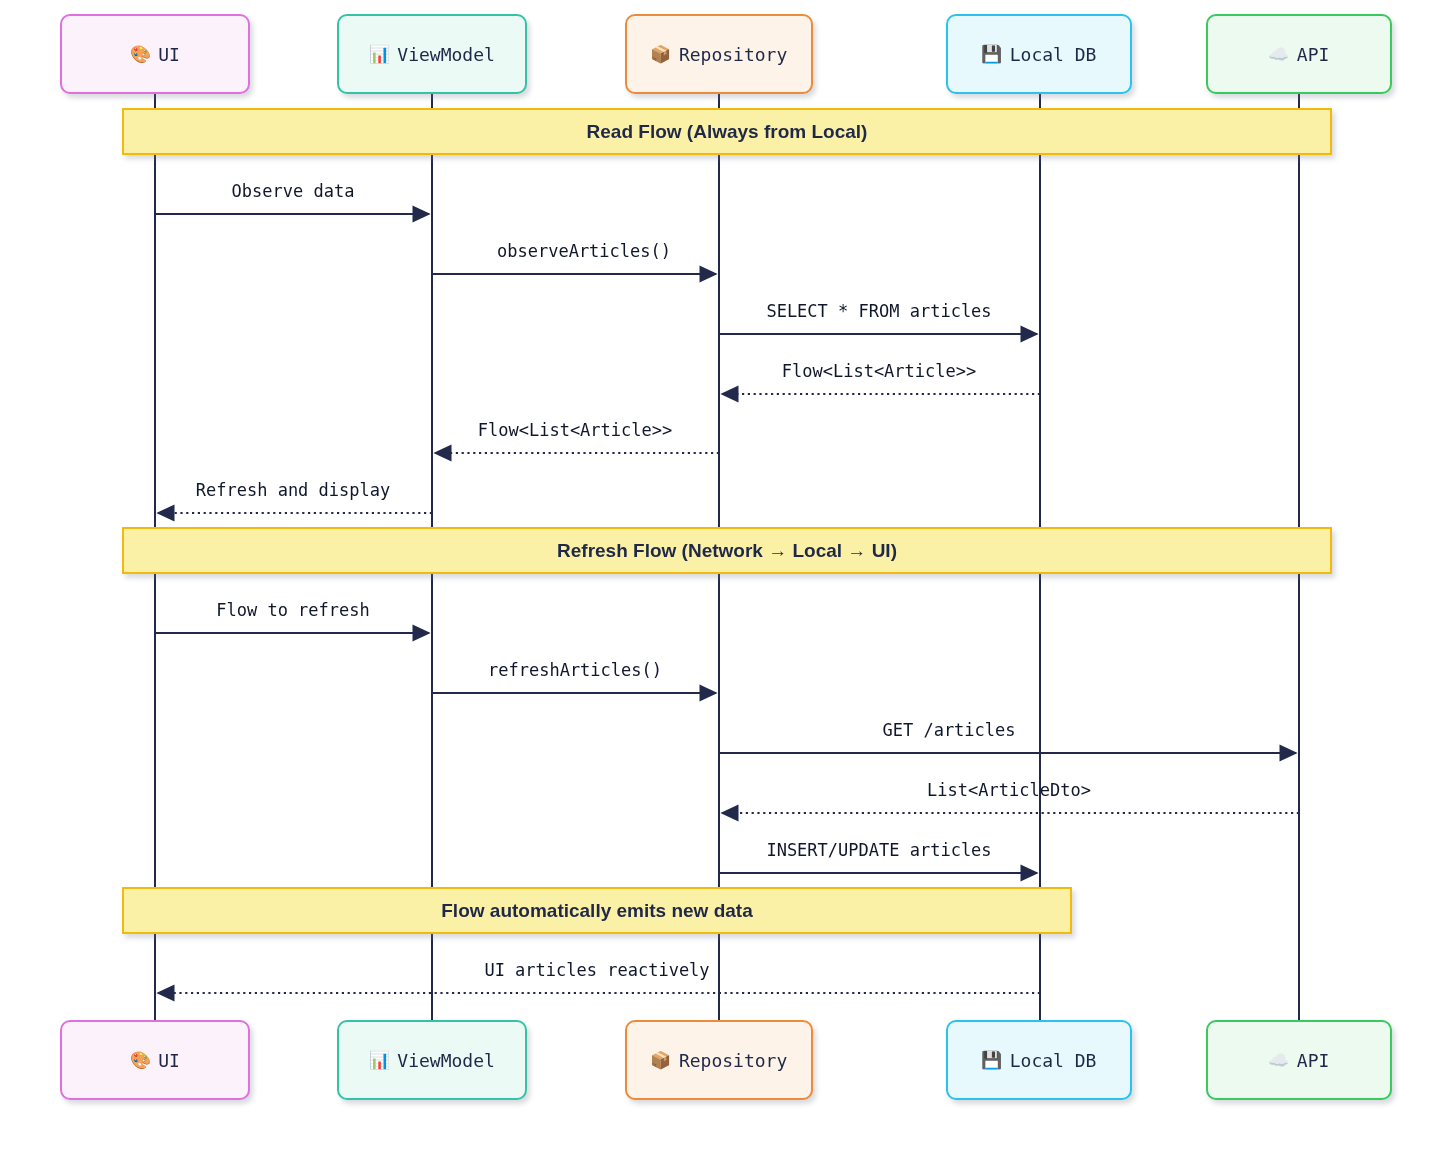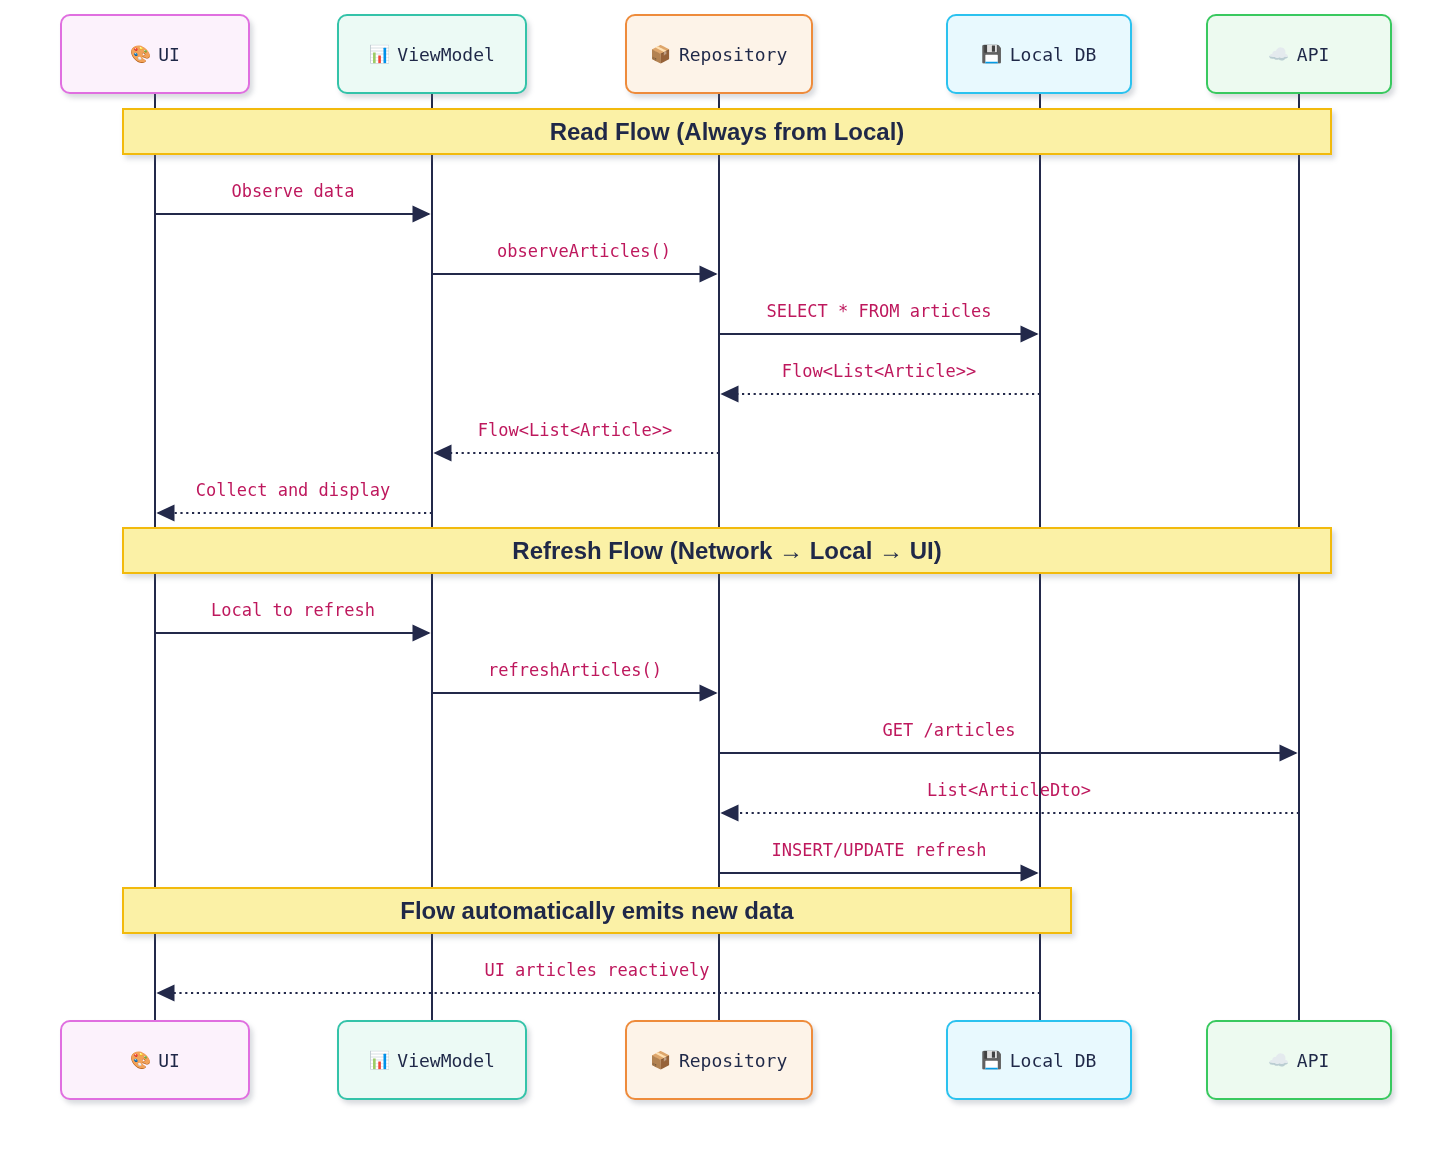--- a/index.html
+++ b/index.html
@@ -19,26 +19,26 @@
   .p-ui{border-color:#e06fe0;background:#fcf2fc;}
   .p-vm{border-color:#34c3a9;background:#ecfaf5;}
   .p-repo{border-color:#ee8b3b;background:#fdf3e8;}
   .p-db{border-color:#2bc2ef;background:#e8f9fe;}
   .p-api{border-color:#39c95f;background:#edfaf0;}
   .note{
     position:absolute;height:47px;box-sizing:border-box;
     background:#fbf1a6;border:2.5px solid #f2ba0c;
     display:flex;align-items:center;justify-content:center;
     font-family:"Liberation Sans","DejaVu Sans",sans-serif;
-    font-size:24px;font-weight:bold;color:#1f2848;
+    font-size:19px;font-weight:bold;color:#1f2848;
     box-shadow:3px 4px 5px rgba(120,125,140,0.28);
   }
   .msg{
     position:absolute;transform:translateX(-50%);
-    font-size:17px;white-space:nowrap;color:#be185d;
+    font-size:17px;white-space:nowrap;color:#0f172a;
   }
 </style>
 </head>
 <body>
 
 <div class="stage">
 
   <svg width="1456" height="1152" viewBox="0 0 1456 1152">
     <defs>
       <marker id="ah" viewBox="0 0 12 12" refX="10.5" refY="6" markerWidth="9" markerHeight="9" orient="auto-start-reverse">
@@ -93,26 +93,26 @@
 
   <div class="note" style="left:122px;top:108px;width:1210px">Read Flow (Always from Local)</div>
   <div class="note" style="left:122px;top:527px;width:1210px">Refresh Flow (Network → Local → UI)</div>
   <div class="note" style="left:122px;top:887px;width:950px">Flow automatically emits new data</div>
 
   <div class="msg" style="left:293px;top:181px">Observe data</div>
   <div class="msg" style="left:584px;top:241px">observeArticles()</div>
   <div class="msg" style="left:879px;top:301px">SELECT * FROM articles</div>
   <div class="msg" style="left:879px;top:361px">Flow&lt;List&lt;Article&gt;&gt;</div>
   <div class="msg" style="left:575px;top:420px">Flow&lt;List&lt;Article&gt;&gt;</div>
-  <div class="msg" style="left:293px;top:480px">Collect and display</div>
-  <div class="msg" style="left:293px;top:600px">Local to refresh</div>
+  <div class="msg" style="left:293px;top:480px">Refresh and display</div>
+  <div class="msg" style="left:293px;top:600px">Flow to refresh</div>
   <div class="msg" style="left:575px;top:660px">refreshArticles()</div>
   <div class="msg" style="left:949px;top:720px">GET /articles</div>
   <div class="msg" style="left:1009px;top:780px">List&lt;ArticleDto&gt;</div>
-  <div class="msg" style="left:879px;top:840px">INSERT/UPDATE refresh</div>
+  <div class="msg" style="left:879px;top:840px">INSERT/UPDATE articles</div>
   <div class="msg" style="left:597px;top:960px">UI articles reactively</div>
 
   <div class="actor p-ui" style="left:60px;top:1020px;width:190px">
     <span class="icon">🎨</span>
     <span>UI</span>
   </div>
   <div class="actor p-vm" style="left:337px;top:1020px;width:190px">
     <span class="icon">📊</span>
     <span>ViewModel</span>
   </div>

